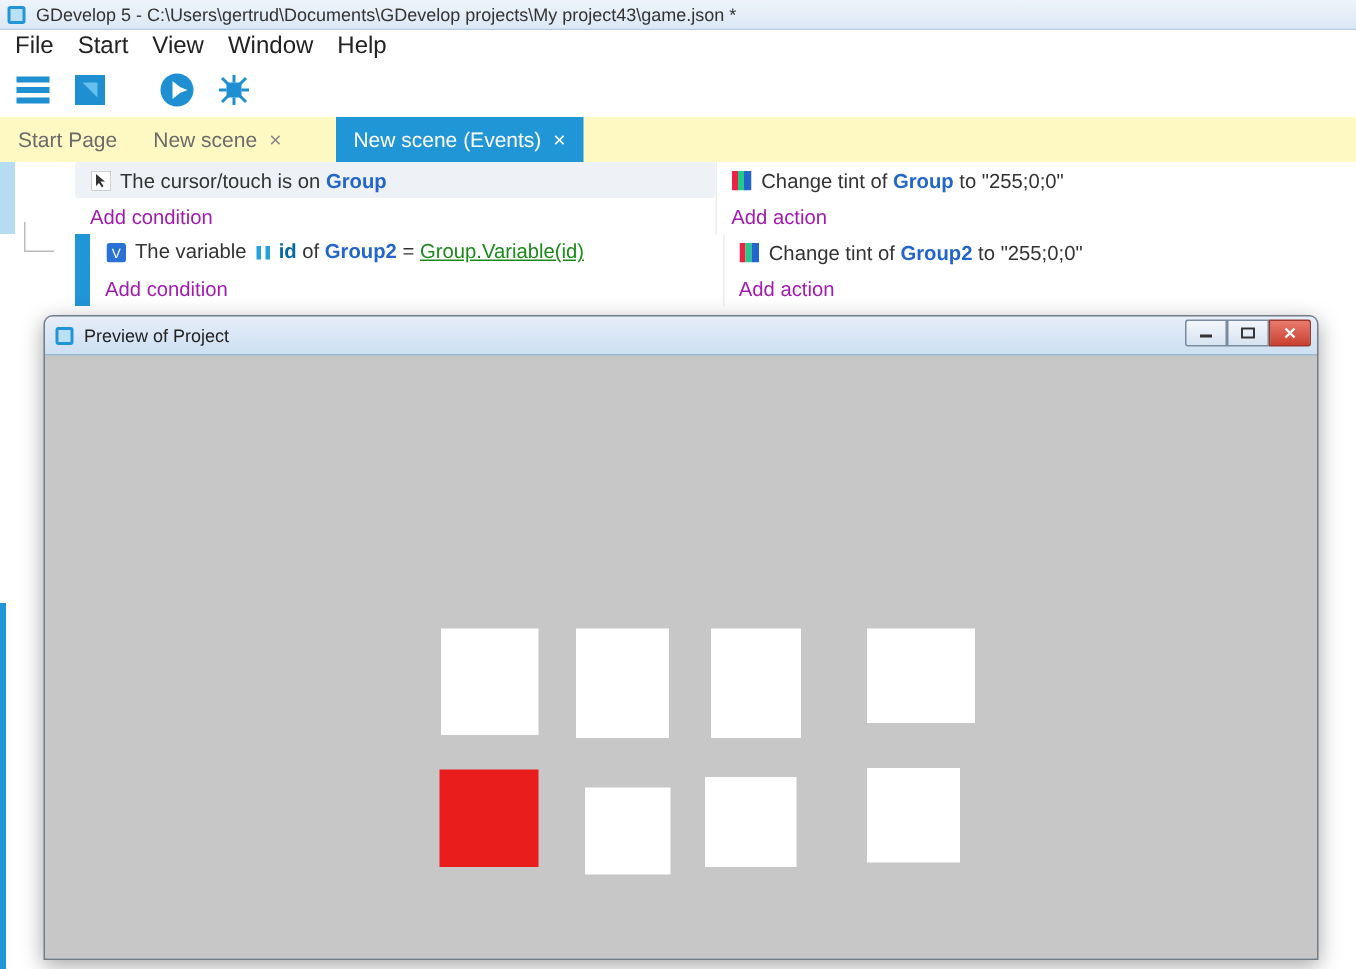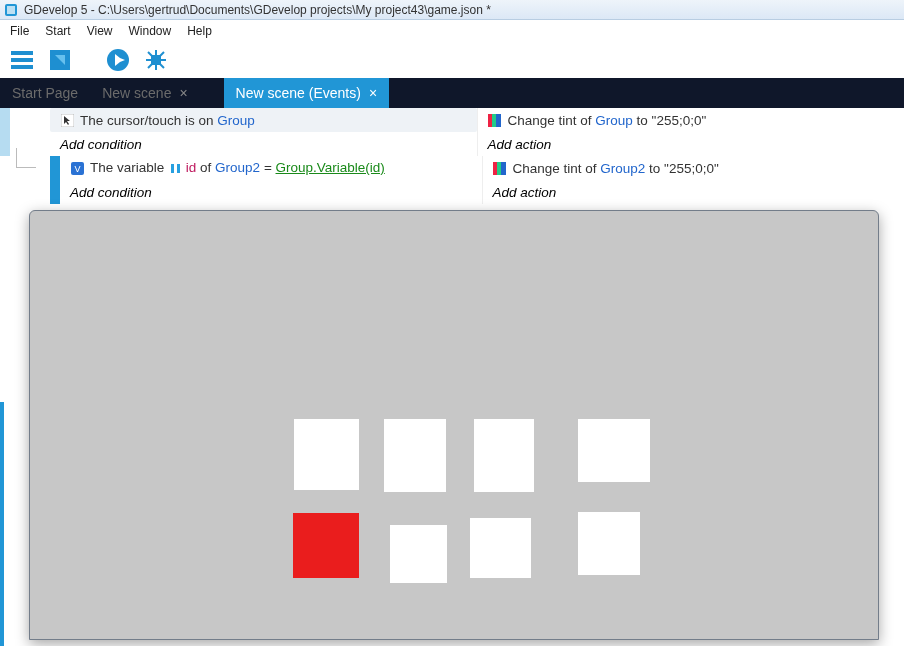--- a/index.html
+++ b/index.html
@@ -3,50 +3,50 @@
 <meta charset="utf-8">
 <style>
 * { margin: 0; padding: 0; box-sizing: border-box; font-family: "Segoe UI", Tahoma, sans-serif; }
 body { width: 904px; height: 646px; overflow: hidden; background: #fff; position: relative; }
 
 
 .main-titlebar { height: 20px; background: linear-gradient(#eef4fa, #dce8f6); display: flex; align-items: center; padding: 0 4px; border-bottom: 1px solid #b8cde2; font-size: 12px; color: #333; }
 .main-titlebar .app-icon { width: 14px; height: 14px; margin-right: 6px; display: inline-flex; }
 
 
-.menubar { height: 22px; display: flex; align-items: center; padding: 0 2px; font-size: 12px; color: #222; }
+.menubar { height: 22px; display: flex; align-items: center; padding: 0 2px; font-size: 16px; color: #222; }
 .menubar .menu-item { padding: 2px 8px; }
 
 
 .toolbar { height: 36px; display: flex; align-items: center; padding: 0 8px; gap: 10px; }
 .tool-btn { width: 28px; height: 28px; display: flex; align-items: center; justify-content: center; }
 .divider { width: 10px; }
 
 
-.tabbar { height: 30px; display: flex; align-items: stretch; background: #0f172a; }
+.tabbar { height: 30px; display: flex; align-items: stretch; background: #fef9c3; }
 .tab { display: flex; align-items: center; padding: 0 12px; font-size: 14px; color: #6b6b6b; gap: 8px; }
 .tab .close { color: #888; font-size: 14px; line-height: 1; }
 .tab.active { background: #2196d6; color: #fff; margin-left: 24px; }
 .tab.active .close { color: #fff; }
 
 
 .events { background: #fafafa; }
 .event-block { display: flex; }
 .left-bar { width: 10px; background: #2196d6; }
 .left-bar.dim { background: #b6dcf1; }
 .event-indent { width: 40px; position: relative; }
 .event-indent .connector { position: absolute; left: 6px; top: -8px; width: 20px; height: 20px; border-left: 1px solid #bbb; border-bottom: 1px solid #bbb; }
 .conditions, .actions { flex: 1; }
 .conditions { border-right: 1px solid #eee; }
 .row { padding: 4px 10px; font-size: 13.5px; color: #333; min-height: 24px; display: flex; align-items: center; gap: 6px; }
-.row.placeholder { color: #000000; font-style: italic; }
+.row.placeholder { color: #a21caf; }
 .row .icon-sm { width: 14px; height: 14px; display: inline-flex; align-items: center; justify-content: center; }
 .highlight-row { background: #eef2f6; border-radius: 2px; }
-.obj { color: #2266cc; font-weight: 400; }
-.var { color: #be185d; font-weight: 400; }
+.obj { color: #2266cc; font-weight: 700; }
+.var { color: #0369a1; font-weight: 700; }
 .expr { color: #1a8a1a; text-decoration: underline; }
 .str { color: #333; }
 
 
 .preview-window { position: absolute; left: 29px; top: 210px; width: 850px; height: 430px; border: 1px solid #737d8a; border-radius: 6px 6px 0 0; box-shadow: 0 4px 14px rgba(0,0,0,0.35); background: #c7c7c7; overflow: hidden; }
 .pw-titlebar { height: 26px; background: linear-gradient(#e6eef9, #cddff2); display: flex; align-items: center; font-size: 12px; color: #222; border-bottom: 1px solid #9fb6d0; position: relative; }
 .pw-titlebar .app-icon { width: 14px; height: 14px; margin: 0 6px; display: inline-flex; }
 .pw-winbtns { position: absolute; right: 4px; top: 2px; display: flex; gap: 0; }
 .pw-btn { width: 28px; height: 18px; border: 1px solid #7a8ba0; background: linear-gradient(#f3f7fc,#d7e3f1); display: flex; align-items: center; justify-content: center; font-size: 10px; }
 .pw-btn.close { background: linear-gradient(#e97b6e,#c9402f); color: #fff; border-color: #a0362a; }
@@ -211,20 +211,47 @@
       </div>
       <div class="row placeholder">Add action</div>
     </div>
   </div>
 
 </div>
 
 <div class="left-strip"></div>
 
 <div class="preview-window">
+  <div class="pw-titlebar">
+    <span class="app-icon">
+      <svg width="14" height="14" viewBox="0 0 14 14">
+          <rect x="1" y="1" width="12" height="12" rx="2" fill="#2196d6"></rect>
+          <rect x="3" y="3" width="8" height="8" fill="#fff" opacity="0.7"></rect>
+        </svg>
+    </span>
+    <span>Preview of Project</span>
+    <div class="pw-winbtns">
+      <span class="pw-btn">
+          <svg width="10" height="8" viewBox="0 0 10 8">
+            <rect x="1" y="5" width="8" height="2" fill="#333"></rect>
+          </svg>
+        </span>
+      <span class="pw-btn">
+          <svg width="10" height="8" viewBox="0 0 10 8">
+            <rect x="1" y="1" width="8" height="6" fill="none" stroke="#333" stroke-width="1.3"></rect>
+          </svg>
+        </span>
+      <span class="pw-btn close">
+          <svg width="10" height="8" viewBox="0 0 10 8">
+            <line x1="2" y1="1" x2="8" y2="7" stroke="#fff" stroke-width="1.5"></line>
+            <line x1="8" y1="1" x2="2" y2="7" stroke="#fff" stroke-width="1.5"></line>
+          </svg>
+        </span>
+    </div>
+  </div>
   <div class="pw-content"></div>
 </div>
 
 <div id="tiles-container">
     <div class="tile" style="left: 294px; top: 419px; width: 65px; height: 71px; position: absolute;"></div>
     <div class="tile" style="left: 384px; top: 419px; width: 62px; height: 73px; position: absolute;"></div>
     <div class="tile" style="left: 474px; top: 419px; width: 60px; height: 73px; position: absolute;"></div>
     <div class="tile" style="left: 578px; top: 419px; width: 72px; height: 63px; position: absolute;"></div>
     <div class="tile red" style="left: 293px; top: 513px; width: 66px; height: 65px; position: absolute;"></div>
     <div class="tile" style="left: 390px; top: 525px; width: 57px; height: 58px; position: absolute;"></div>

